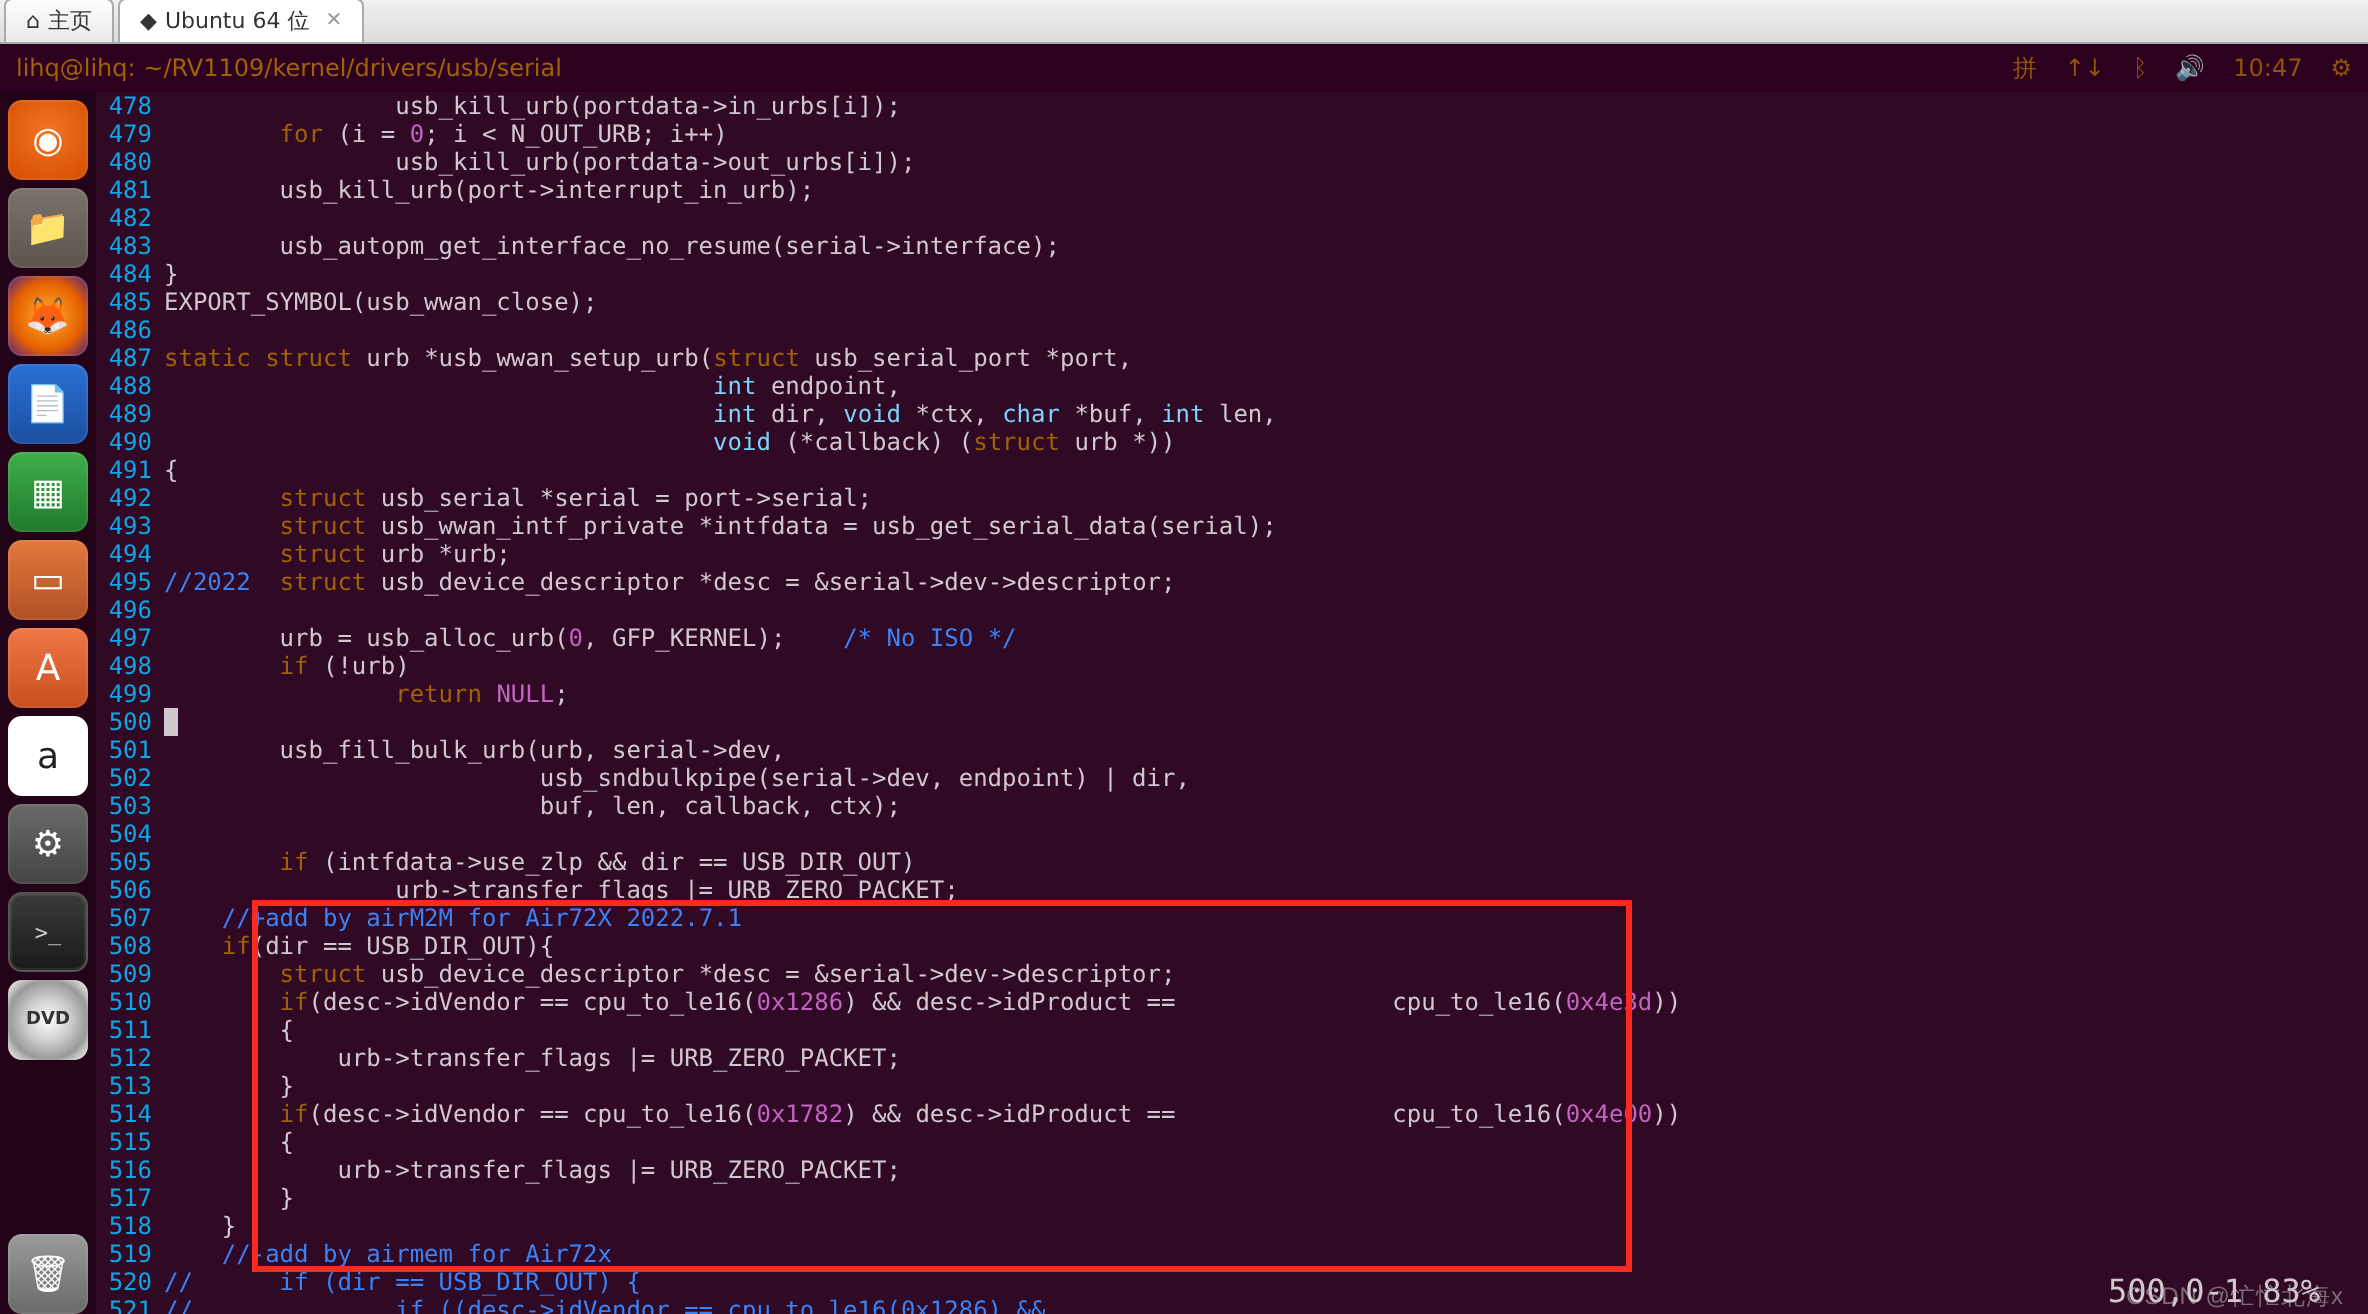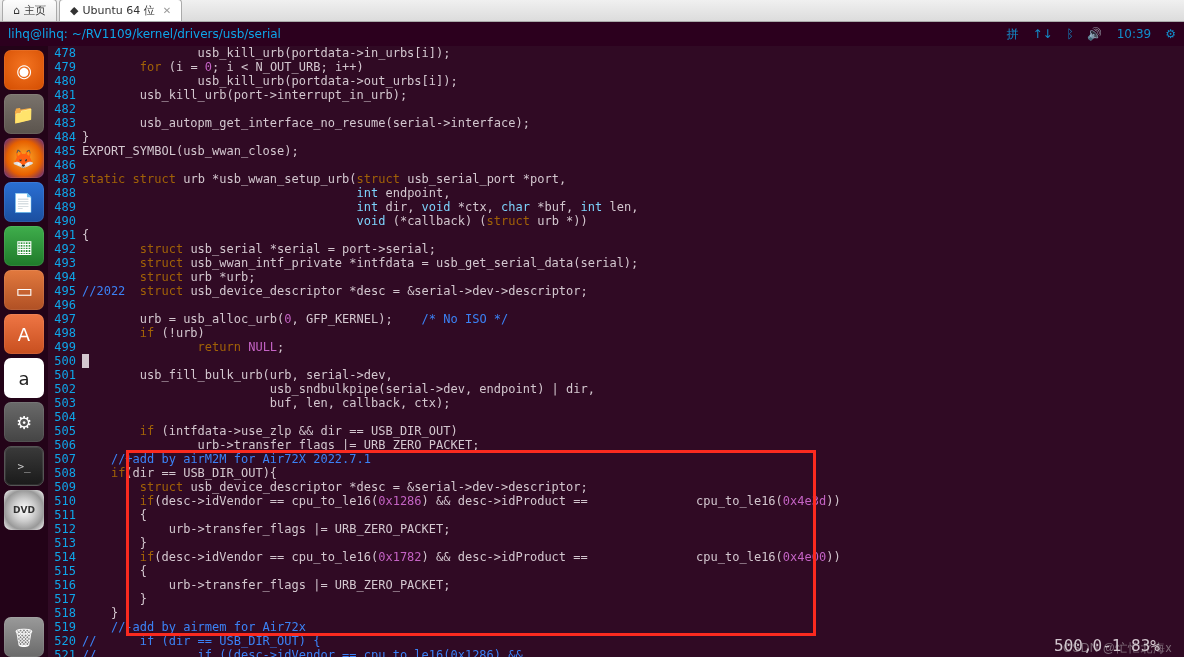--- a/index.html
+++ b/index.html
@@ -6,21 +6,21 @@
   html, body { width: 1184px; height: 657px; overflow: hidden; font-family: "DejaVu Sans", sans-serif; background: #e8e8e8; }
   
   
   .host-tabs { height: 22px; background: linear-gradient(#f0f0f0,#dcdcdc); border-bottom: 1px solid #aaa; display: flex; align-items: flex-end; padding-left: 2px; font-size: 11px; }
   .host-tab { display:flex; align-items:center; gap:4px; padding: 3px 10px; border:1px solid #aaa; border-bottom:none; background: linear-gradient(#fdfdfd,#e9e9e9); border-top-left-radius:4px; border-top-right-radius:4px; margin-right:2px; color:#333; }
   .host-tab .close { color:#999; font-size:10px; margin-left:4px; }
   .host-tab.active { background:#fff; }
   .host-tab .icon { font-size:11px; }
   
   
-  .ubuntu-panel { height: 24px; background: #2c001e; color: #0ea5e9; display:flex; align-items:center; justify-content:space-between; padding: 0 8px; font-size: 12px; }
+  .ubuntu-panel { height: 24px; background: #2c001e; color: #a16207; display:flex; align-items:center; justify-content:space-between; padding: 0 8px; font-size: 12px; }
   .panel-left { display:flex; align-items:center; gap:0; }
   .panel-path { font-weight: normal; letter-spacing:0; }
   .panel-right { display:flex; align-items:center; gap:14px; }
   .panel-right .ico { font-size:12px; opacity:.85; }
   
   
   .workspace { display:flex; height: calc(657px - 22px - 24px); background: #2c001e; }
   .dock { width: 48px; background: rgba(30,5,20,.6); display:flex; flex-direction:column; align-items:center; padding-top:4px; gap:4px; position:relative; }
   .dock-item { width:40px; height:40px; border-radius:7px; display:flex; align-items:center; justify-content:center; font-size:18px; color:#fff; box-shadow: inset 0 0 0 1px rgba(255,255,255,.08); }
   .dock-spacer { flex:1; }
@@ -76,21 +76,21 @@
 
 <div class="ubuntu-panel">
   <div class="panel-left">
     <span class="panel-path">lihq@lihq: ~/RV1109/kernel/drivers/usb/serial</span>
   </div>
   <div class="panel-right">
     <span class="ico">拼</span>
     <span class="ico">↑↓</span>
     <span class="ico">ᛒ</span>
     <span class="ico">🔊</span>
-    <span class="ico">10:39</span>
+    <span class="ico">10:47</span>
     <span class="ico">⚙</span>
   </div>
 </div>
 
 <div class="workspace">
   <div class="dock">
     <div class="dock-item di-ubuntu">◉</div>
     <div class="dock-item di-files">📁</div>
     <div class="dock-item di-firefox">🦊</div>
     <div class="dock-item di-writer">📄</div>

